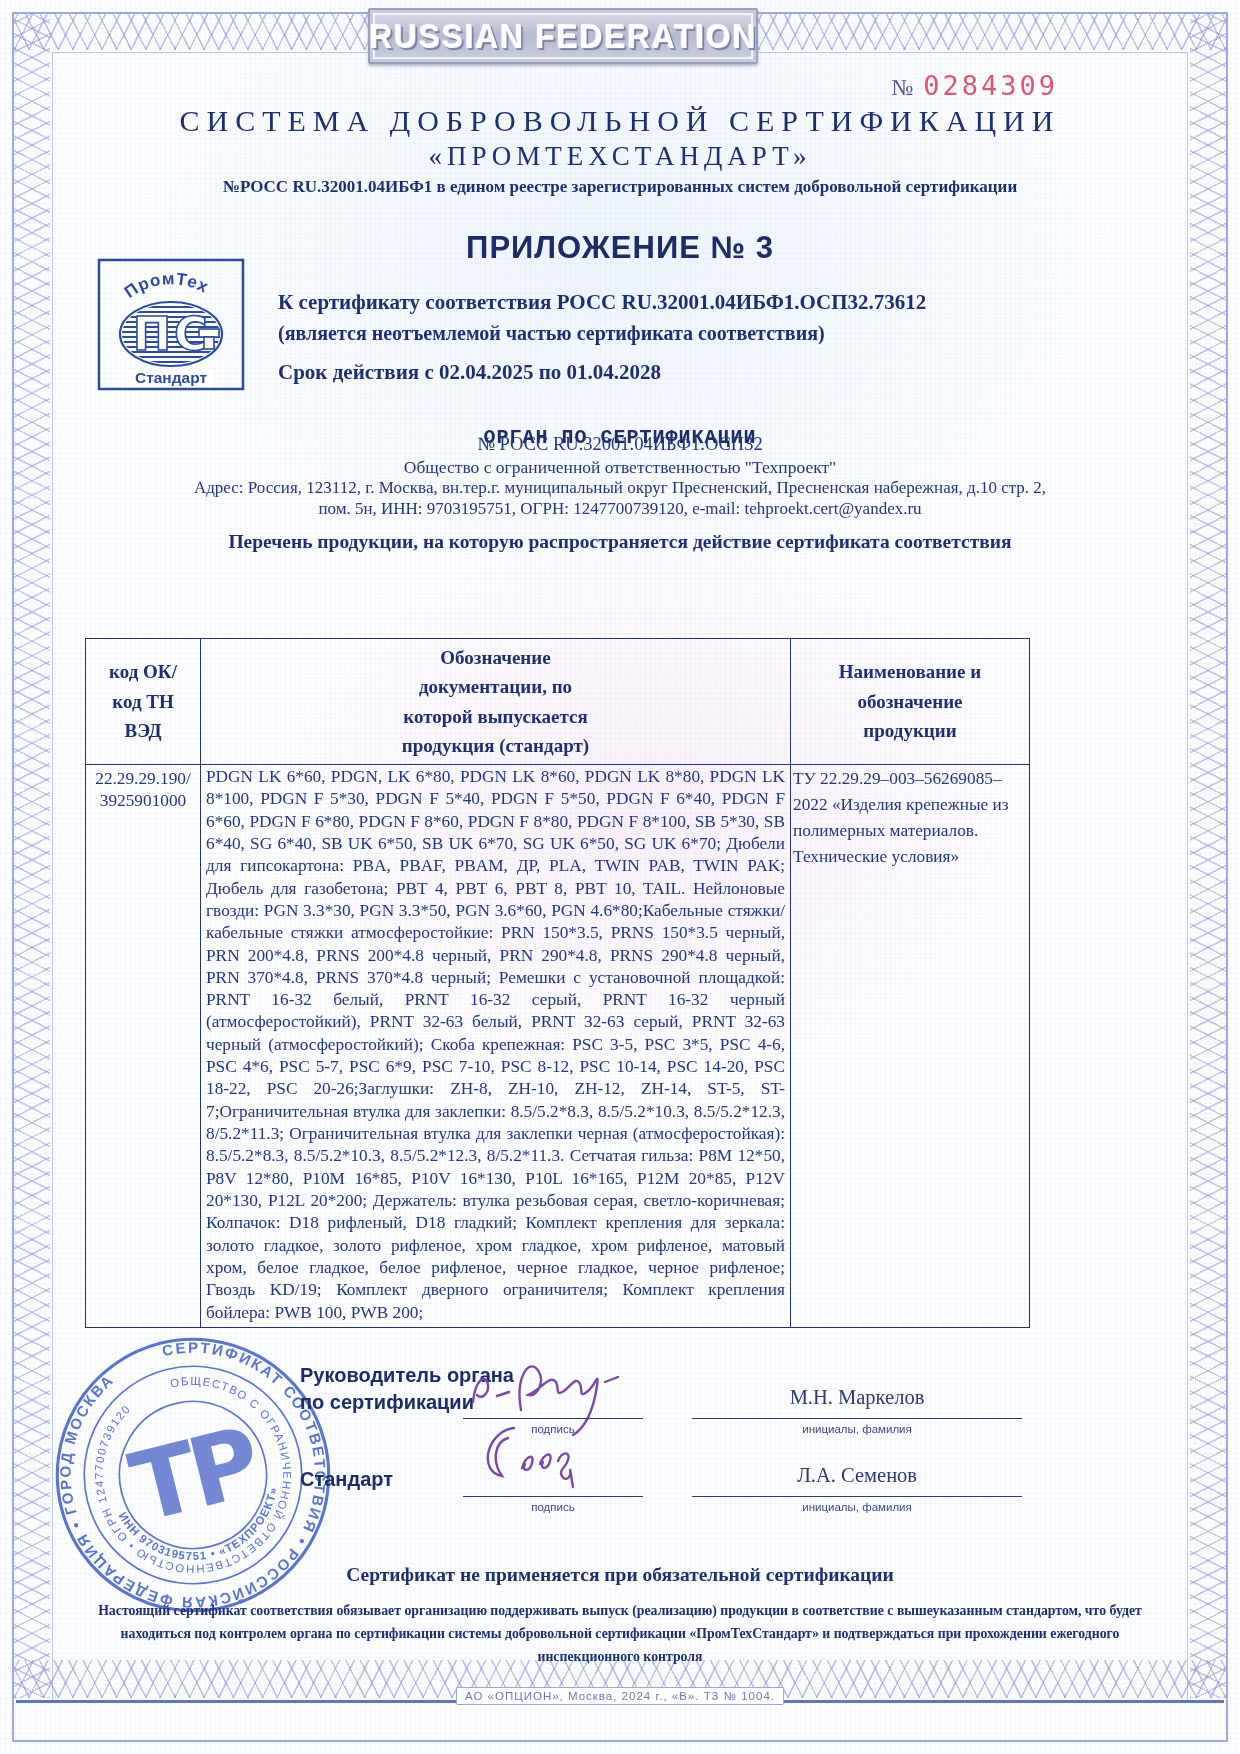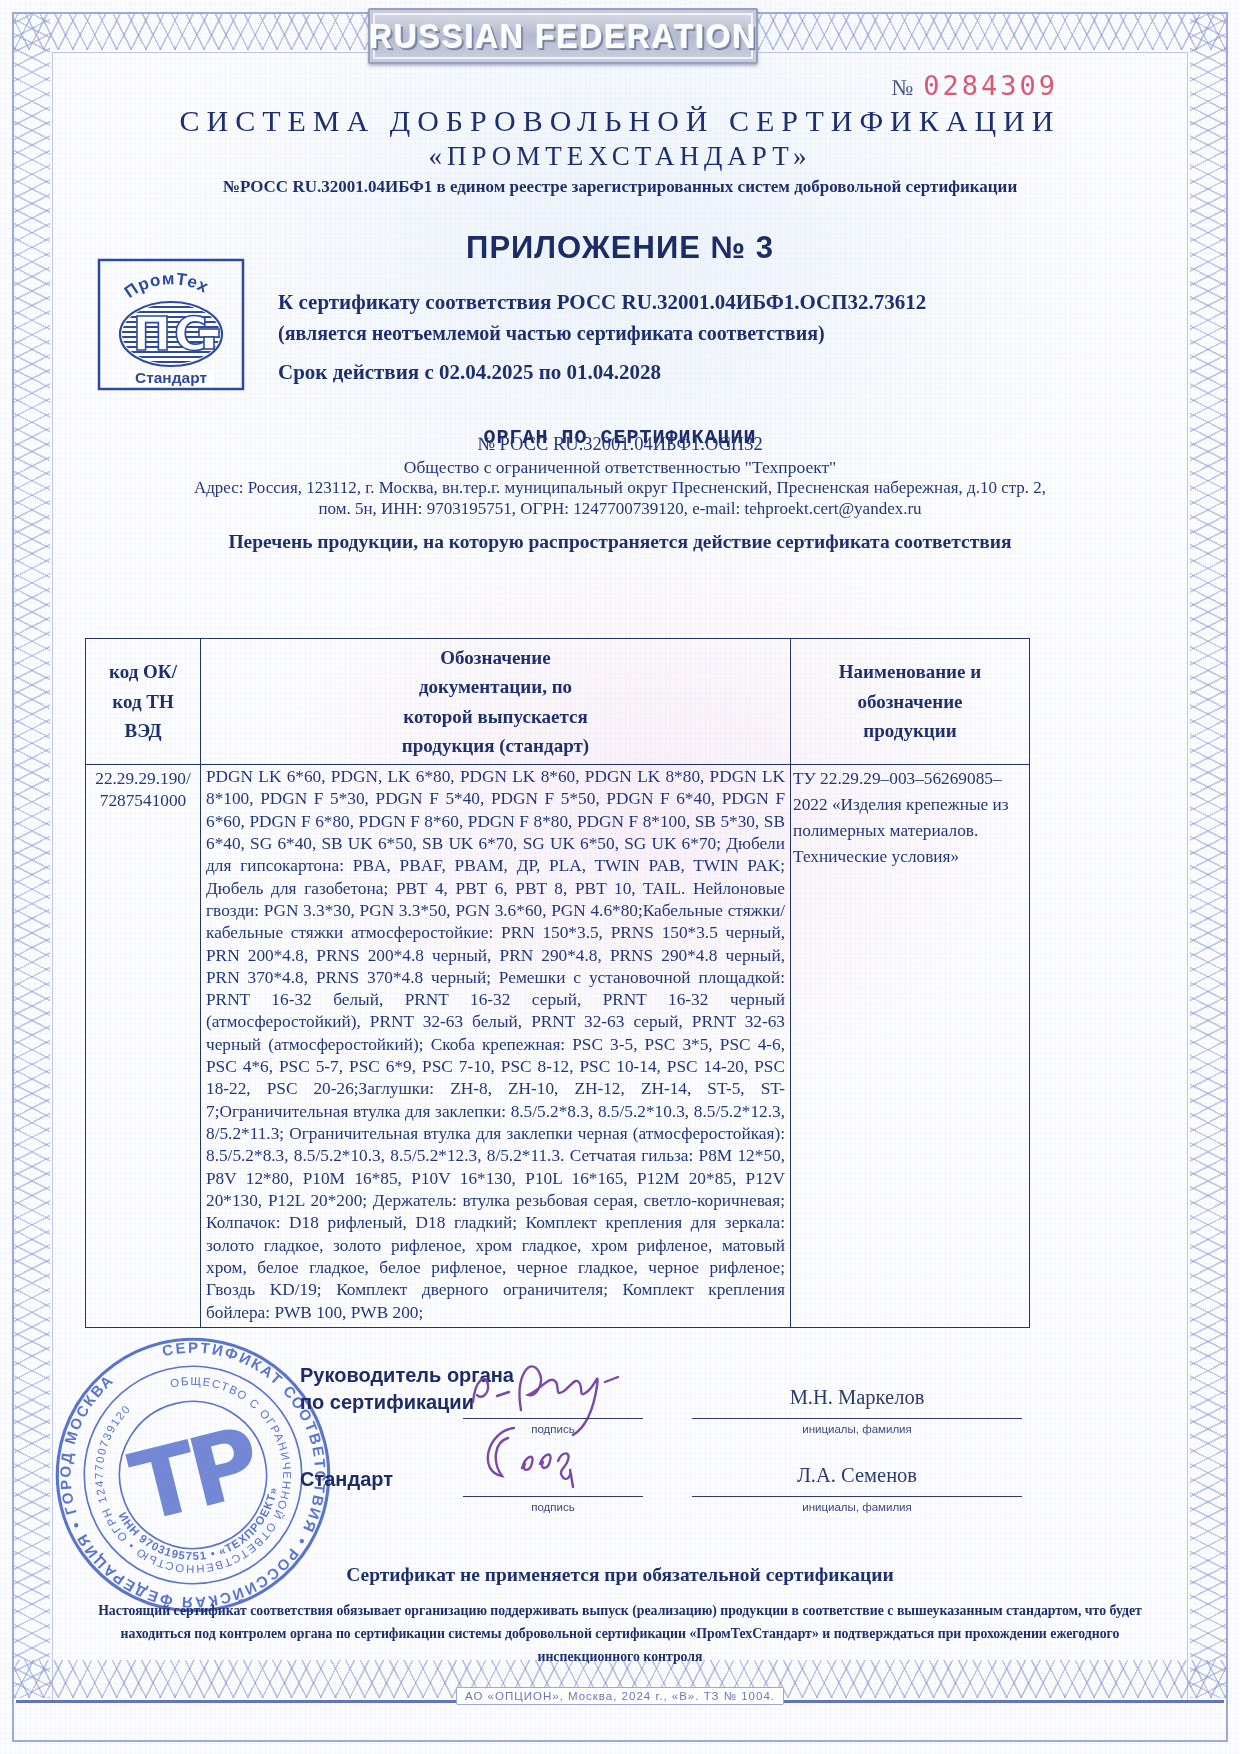--- a/index.html
+++ b/index.html
@@ -185,21 +185,21 @@
   <div class="ptable">
     <div class="cell th">код ОК/
 код ТН ВЭД</div>
     <div class="cell th">Обозначение
 документации, по
 которой выпускается
 продукция (стандарт)</div>
     <div class="cell th">Наименование и обозначение
 продукции</div>
     <div class="cell td code last">22.29.29.190/
-7287541000</div>
+3925901000</div>
     <div class="cell td products last">PDGN LK 6*60, PDGN, LK 6*80, PDGN LK 8*60, PDGN LK 8*80, PDGN LK 8*100, PDGN F 5*30, PDGN F 5*40, PDGN F 5*50, PDGN F 6*40, PDGN F 6*60, PDGN F 6*80, PDGN F 8*60, PDGN F 8*80, PDGN F 8*100, SB 5*30, SB 6*40, SG 6*40, SB UK 6*50, SB UK 6*70, SG UK 6*50, SG UK 6*70; Дюбели для гипсокартона: PBA, PBAF, PBAM, ДР, PLA, TWIN PAB, TWIN PAK; Дюбель для газобетона; PBT 4, PBT 6, PBT 8, PBT 10, TAIL. Нейлоновые гвозди: PGN 3.3*30, PGN 3.3*50, PGN 3.6*60, PGN 4.6*80;Кабельные стяжки/кабельные стяжки атмосферостойкие: PRN 150*3.5, PRNS 150*3.5 черный, PRN 200*4.8, PRNS 200*4.8 черный, PRN 290*4.8, PRNS 290*4.8 черный, PRN 370*4.8, PRNS 370*4.8 черный; Ремешки с установочной площадкой: PRNT 16-32 белый, PRNT 16-32 серый, PRNT 16-32 черный (атмосферостойкий), PRNT 32-63 белый, PRNT 32-63 серый, PRNT 32-63 черный (атмосферостойкий); Скоба крепежная: PSC 3-5, PSC 3*5, PSC 4-6, PSC 4*6, PSC 5-7, PSC 6*9, PSC 7-10, PSC 8-12, PSC 10-14, PSC 14-20, PSC 18-22, PSC 20-26;Заглушки: ZH-8, ZH-10, ZH-12, ZH-14, ST-5, ST-7;Ограничительная втулка для заклепки: 8.5/5.2*8.3, 8.5/5.2*10.3, 8.5/5.2*12.3, 8/5.2*11.3; Ограничительная втулка для заклепки черная (атмосферостойкая): 8.5/5.2*8.3, 8.5/5.2*10.3, 8.5/5.2*12.3, 8/5.2*11.3. Сетчатая гильза: P8M 12*50, P8V 12*80, P10M 16*85, P10V 16*130, P10L 16*165, P12M 20*85, P12V 20*130, P12L 20*200; Держатель: втулка резьбовая серая, светло-коричневая; Колпачок: D18 рифленый, D18 гладкий; Комплект крепления для зеркала: золото гладкое, золото рифленое, хром гладкое, хром рифленое, матовый хром, белое гладкое, белое рифленое, черное гладкое, черное рифленое; Гвоздь KD/19; Комплект дверного ограничителя; Комплект крепления бойлера: PWB 100, PWB 200;</div>
     <div class="cell td standard last">ТУ 22.29.29–003–56269085–2022 «Изделия крепежные из полимерных материалов. Технические условия»</div>
   </div>
 
   <svg class="stamp" viewBox="0 0 280 280">
     <g fill="none" stroke="#4a66c8">
       <circle cx="140" cy="140" r="131" stroke-width="3"></circle>
       <circle cx="140" cy="140" r="105" stroke-width="1.6"></circle>
       <circle cx="140" cy="140" r="71" stroke-width="1.6"></circle>
     </g>

